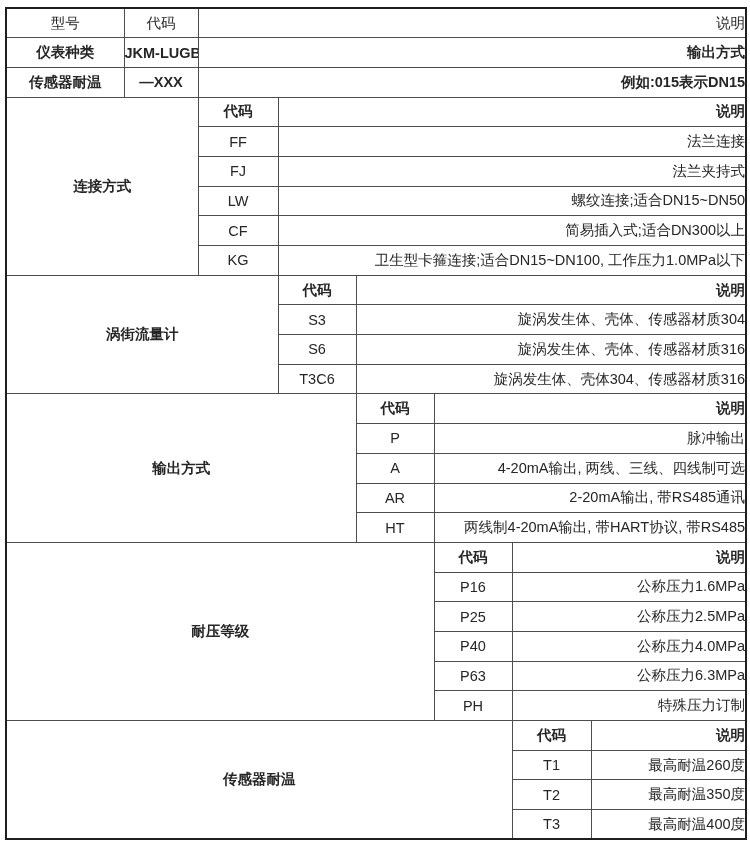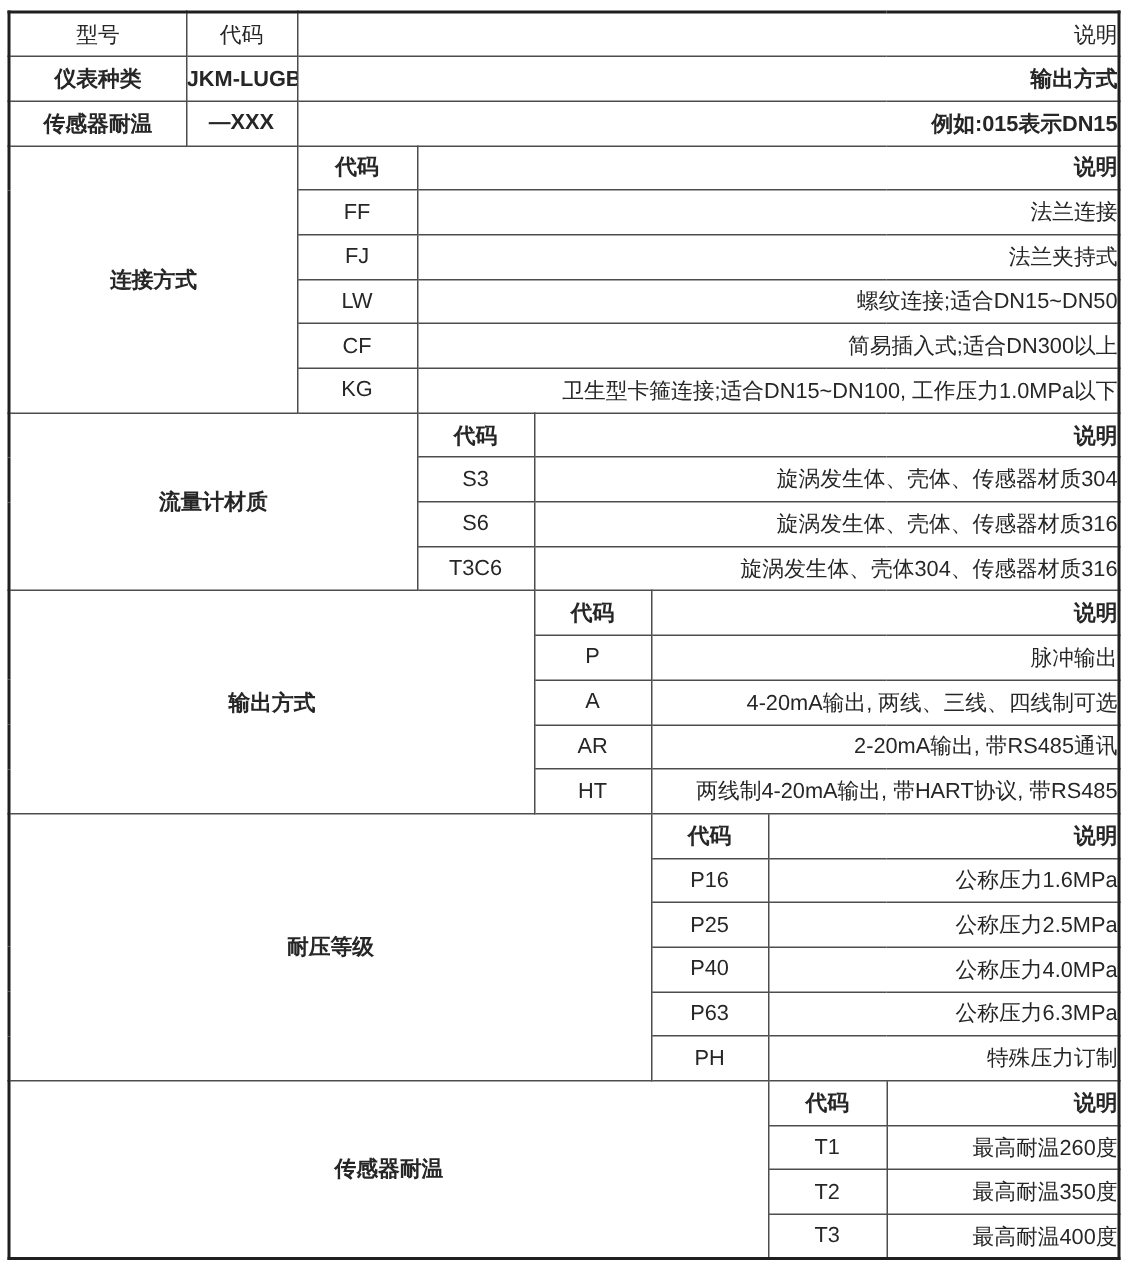--- a/index.html
+++ b/index.html
@@ -95,21 +95,21 @@
     <tr>
       <td class="code blue nl">CF</td>
       <td colspan="5" class="desc blue">简易插入式;适合DN300以上</td>
     </tr>
     <tr>
       <td class="code nl">KG</td>
       <td colspan="5" class="desc">卫生型卡箍连接;适合DN15~DN100, 工作压力1.0MPa以下</td>
     </tr>
 
     <tr>
-      <td colspan="3" rowspan="4" class="lbl sec">流量计材质</td>
+      <td colspan="3" rowspan="4" class="lbl sec">涡街流量计</td>
       <td class="code blue nl sec">代码</td>
       <td colspan="4" class="desc blue sec">说明</td>
     </tr>
     <tr>
       <td class="code nl">S3</td>
       <td colspan="4" class="desc">旋涡发生体、壳体、传感器材质304</td>
     </tr>
     <tr>
       <td class="code blue nl">S6</td>
       <td colspan="4" class="desc blue">旋涡发生体、壳体、传感器材质316</td>

